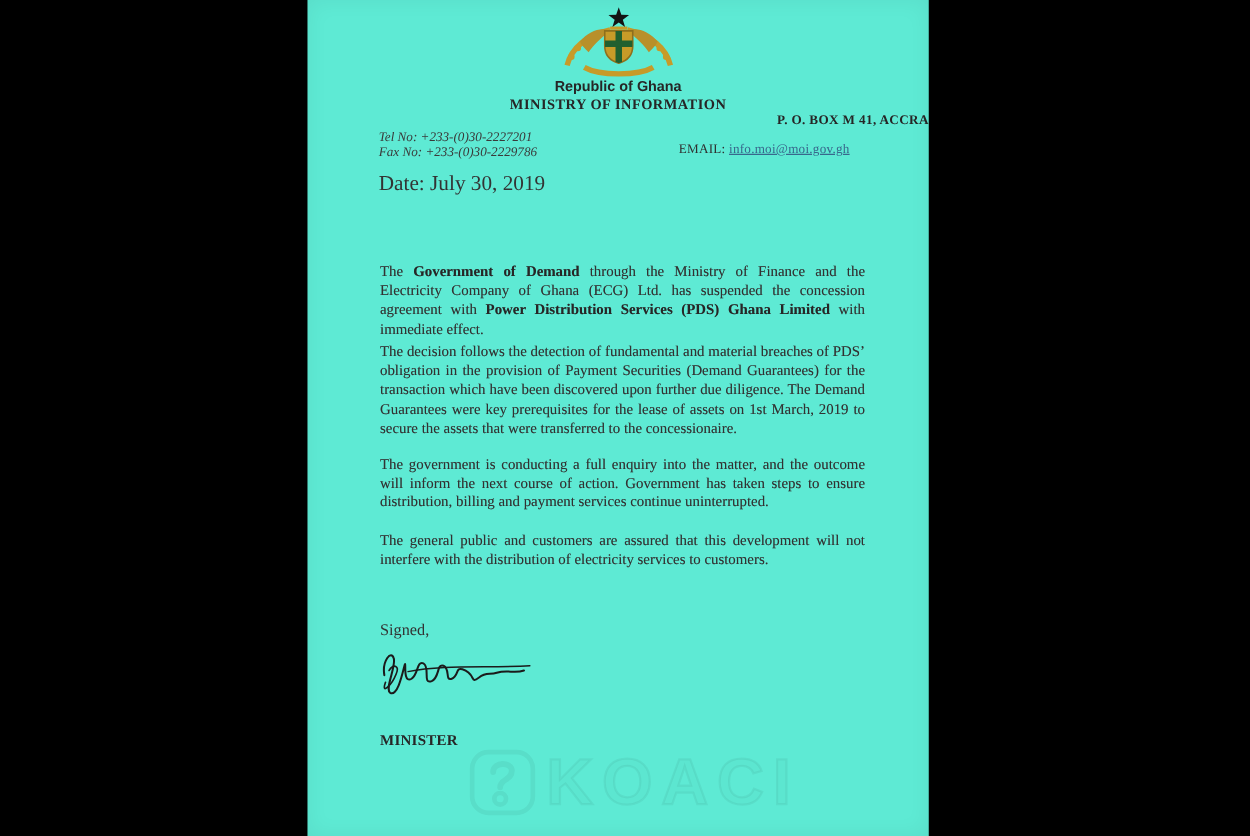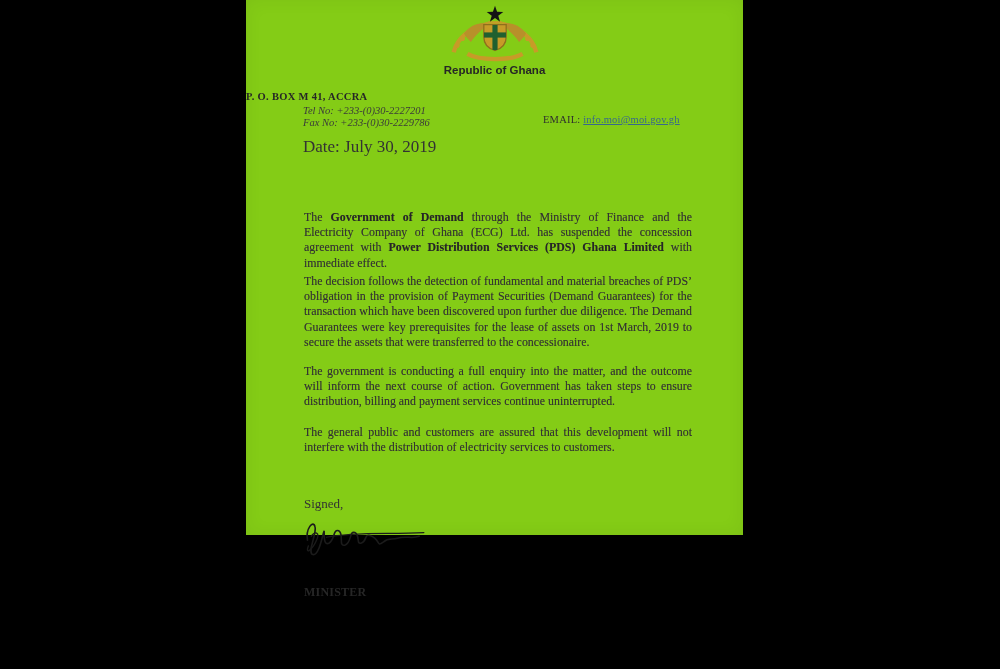--- a/index.html
+++ b/index.html
@@ -6,22 +6,22 @@
   .stage {
     position: relative;
     width: 1000px; height: 669px;
     background: #000000;
     overflow: hidden;
     font-family: "Liberation Serif", serif;
   }
   .page {
     position: absolute;
     left: 246px; top: 0;
-    width: 497px; height: 535px;
-    background: #84cc16;
+    width: 497px; height: 669px;
+    background: #5eead4;
     box-shadow: inset 0 0 18px rgba(0,0,0,0.06);
     color: #303030;
     text-decoration: underline;
   }
   .crest {
     position: absolute;
     left: 50%; top: 4px;
     transform: translateX(-50%);
     width: 104px; height: 62px;
   }
@@ -31,21 +31,21 @@
     font-family: "Liberation Sans", sans-serif;
     font-weight: bold; font-size: 11.5px; color: #262626;
   }
   .h-ministry {
     position: absolute; top: 78px; left: 0; width: 100%;
     text-align: center;
     font-weight: bold; font-size: 11.5px; letter-spacing: 0.4px; color: #262626;
   }
   .h-pobox {
     position: absolute; top: 91px; left: 0; width: 100%;
-    text-align: left;
+    text-align: right;
     font-weight: bold; font-size: 10.5px; letter-spacing: 0.3px; color: #262626;
   }
   .tel, .fax {
     position: absolute; left: 57px;
     font-style: italic; font-size: 10.5px; color: #3a3a3a;
   }
   .tel { top: 105px; }
   .fax { top: 117px; }
   .emailrow {
     position: absolute; left: 297px; top: 114px;
@@ -141,20 +141,21 @@
       <g clip-path="url(#shieldClip)">
         <rect x="57" y="24" width="6" height="31" fill="#20602F"></rect>
         <rect x="47" y="33" width="26" height="6" fill="#20602F"></rect>
       </g>
 
       <rect x="52" y="20" width="16" height="3" fill="#C79B28"></rect>
       <polygon points="60,2 62.4,9 69.6,9.2 63.8,13.6 65.9,20.5 60,16.2 54.1,20.5 56.2,13.6 50.4,9.2 57.6,9" fill="#141414"></polygon>
     </svg>
 
     <div class="h-republic">Republic of Ghana</div>
+    <div class="h-ministry">MINISTRY OF INFORMATION</div>
     <div class="h-pobox">P. O. BOX M 41, ACCRA</div>
 
     <div class="tel">Tel No: +233-(0)30-2227201</div>
     <div class="fax">Fax No: +233-(0)30-2229786</div>
     <div class="emailrow">
       <span>EMAIL: </span><span class="email-link">info.moi@moi.gov.gh</span>
     </div>
     <div class="date">Date: July 30, 2019</div>
 
 

